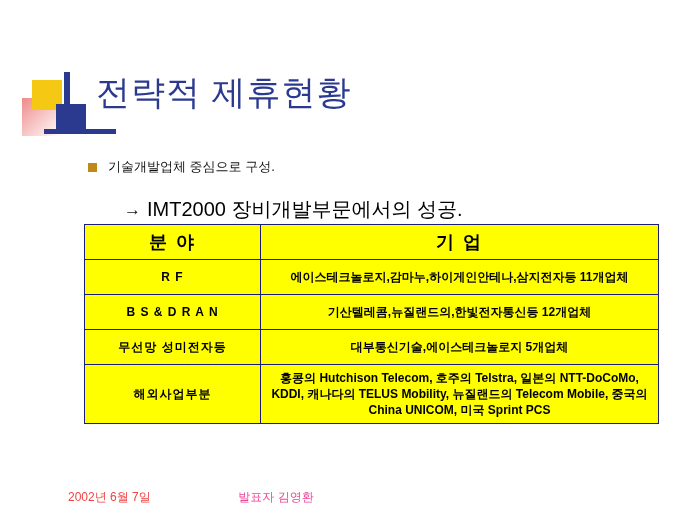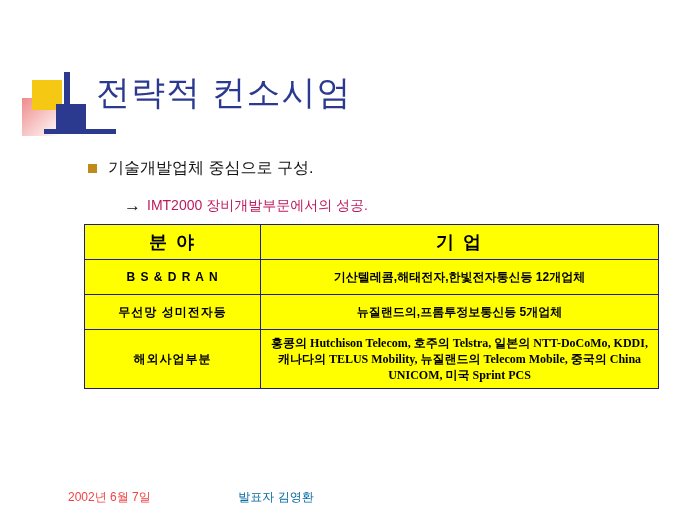--- a/index.html
+++ b/index.html
@@ -88,39 +88,39 @@
     align-items: center;
   }
   .bullet1 .marker {
     width: 9px;
     height: 9px;
     background: #c08a1a;
     margin-right: 11px;
     flex: 0 0 auto;
   }
   .bullet1 .txt {
-    font-size: 16px;
+    font-size: 13px;
     color: #111111;
     white-space: nowrap;
   }
   .bullet2 {
     position: absolute;
     left: 124px;
     top: 196px;
     display: flex;
     align-items: center;
   }
   .bullet2 .arrow {
     font-size: 17px;
     color: #111111;
     margin-right: 6px;
   }
   .bullet2 .txt {
-    font-size: 14px;
-    color: #be185d;
+    font-size: 20px;
+    color: #000000;
     white-space: nowrap;
   }
 
   
   .tbl-wrap {
     position: absolute;
     left: 62px;
     top: 224px;
     width: 574px;
     padding-left: 22px;
@@ -153,21 +153,20 @@
   }
   table.data tbody tr.tall td {
     height: 52px;
   }
   td.val-multiline {
     text-align: left;
     padding: 3px 8px;
     line-height: 1.35;
     font-size: 11.5px;
     font-weight: bold;
-    font-family: Liberation Serif, serif;
   }
   col.c1 { width: 176px; }
   col.c2 { width: 398px; }
 
   
   .footer {
     position: absolute;
     left: 0;
     top: 484px;
     width: 680px;
@@ -180,21 +179,21 @@
     font-size: 12px;
     color: #ef4444;
   }
   .footer .f-center {
     position: absolute;
     left: 0;
     top: 5px;
     width: 552px;
     text-align: center;
     font-size: 12px;
-    color: #0369a1;
+    color: #ec4899;
   }
   .footer .f-right {
     position: absolute;
     right: 44px;
     top: 5px;
     font-size: 12px;
     color: #555555;
     margin-top: 40px;
   }
 </style>
@@ -204,21 +203,21 @@
 <div class="slide">
 
   <div class="logo">
     <div class="sq sq-fade"></div>
     <div class="sq sq-yellow"></div>
     <div class="sq sq-blue"></div>
     <div class="sq bar-v"></div>
     <div class="sq bar-h"></div>
   </div>
 
-  <div class="title">전략적 컨소시엄</div>
+  <div class="title">전략적 제휴현황</div>
 
   <div class="bullet1">
     <span class="marker"></span>
     <span class="txt">기술개발업체 중심으로 구성.</span>
   </div>
 
   <div class="bullet2">
     <span class="arrow">→</span>
     <span class="txt">IMT2000 장비개발부문에서의 성공.</span>
   </div>
@@ -230,26 +229,30 @@
           <col class="c2">
         </colgroup>
       <thead>
         <tr>
           <th>분  야</th>
           <th>기  업</th>
         </tr>
       </thead>
       <tbody>
         <tr>
+          <td class="label">R F</td>
+          <td>에이스테크놀로지,감마누,하이게인안테나,삼지전자등 11개업체</td>
+        </tr>
+        <tr>
           <td class="label">B S &amp; D R A N</td>
-          <td>기산텔레콤,해태전자,한빛전자통신등 12개업체</td>
+          <td>기산텔레콤,뉴질랜드의,한빛전자통신등 12개업체</td>
         </tr>
         <tr>
           <td class="label">무선망 성미전자등</td>
-          <td>뉴질랜드의,프롬투정보통신등 5개업체</td>
+          <td>대부통신기술,에이스테크놀로지 5개업체</td>
         </tr>
         <tr class="tall">
           <td class="label">해외사업부분</td>
           <td class="val-multiline">홍콩의 Hutchison Telecom, 호주의 Telstra, 일본의 NTT-DoCoMo, KDDI, 캐나다의 TELUS Mobility, 뉴질랜드의 Telecom Mobile, 중국의 China UNICOM, 미국 Sprint PCS</td>
         </tr>
       </tbody>
     </table>
   </div>
 
   <div class="footer">

